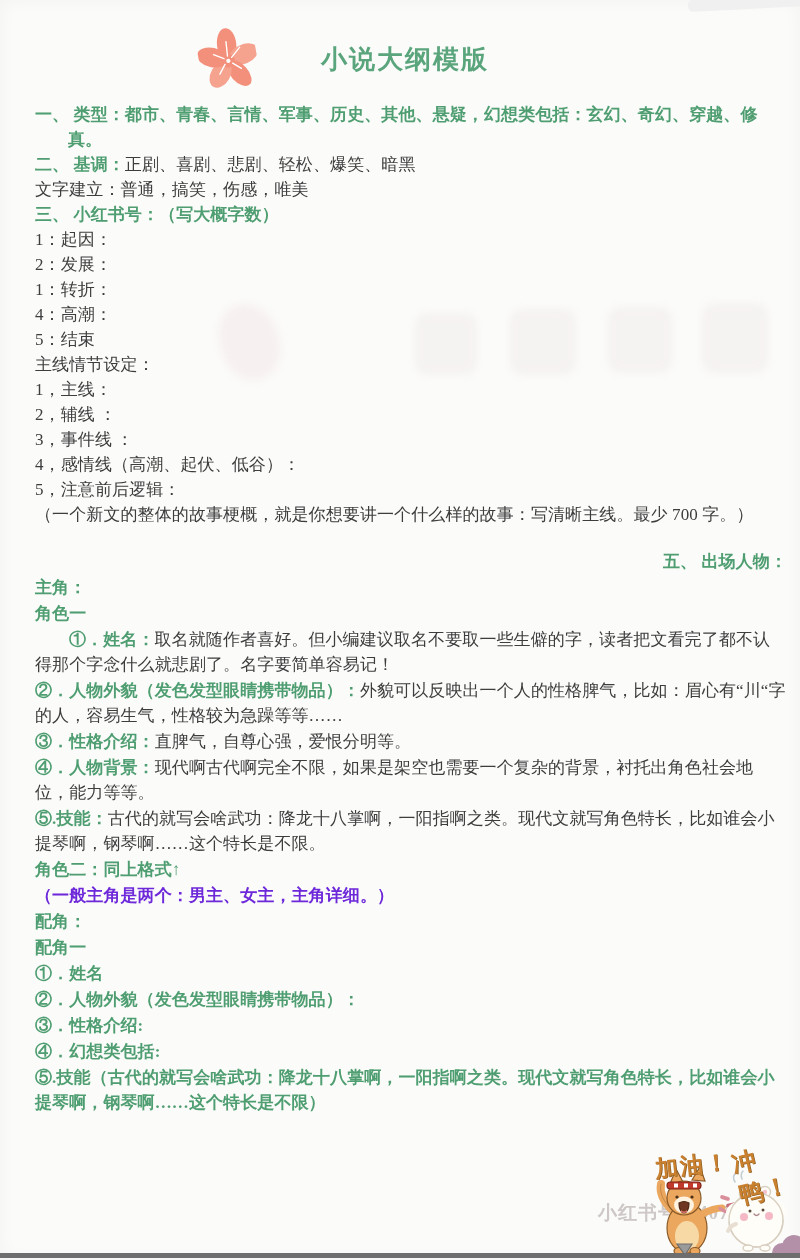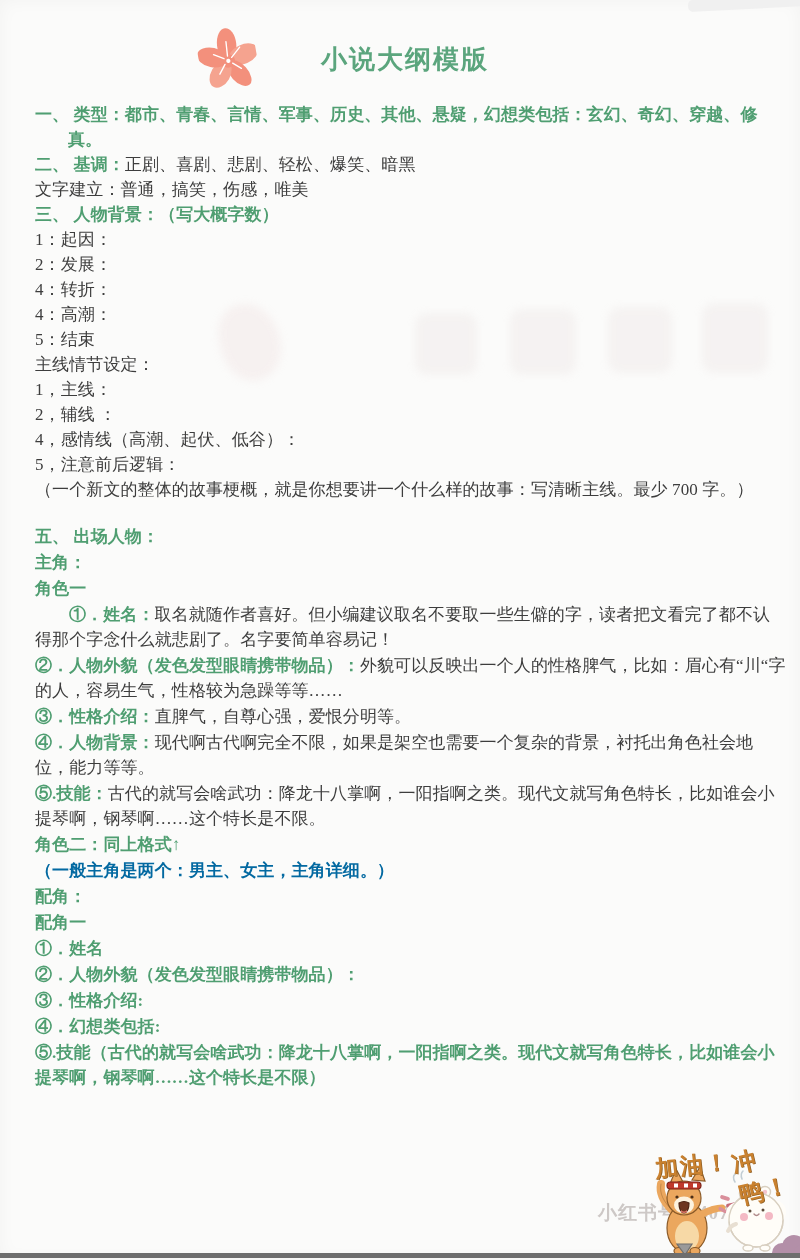--- a/index.html
+++ b/index.html
@@ -38,26 +38,26 @@
   }
   
   .doc{
     padding:0 13px 0 35px;
     font-size:17px;line-height:25px;color:#3d3d3d;
     letter-spacing:0.1px;
   }
   .doc p{margin:0;}
   .g{color:#4f9e71;}
   .b{font-weight:bold;margin-top:41px;}
-  .r{color:#0369a1;}
+  .r{color:#6d28d9;}
   .hang{padding-left:33px;text-indent:-33px;}   
   .ind{margin-left:33px;}                        
   .firstind{text-indent:34px;}                   
   .gap-lg{margin-top:27px !important;}
-  .gap-md{margin-top:22px !important;}
+  .gap-md{margin-top:22px !important;text-align:right;}
   .sec5 p{margin-bottom:1px;}
   
   .wm-id{
     position:absolute;left:598px;top:1200px;z-index:1;
     font-size:19px;letter-spacing:1px;color:#cdc8c6;font-weight:bold;
   }
   .cheer{
     position:absolute;z-index:3;font-weight:bold;color:#c9812f;
     font-size:23px;letter-spacing:2px;
     text-shadow:0.6px 0.6px 0 #8a5a20;
@@ -105,31 +105,32 @@
   </div>
 
   <div class="doc">
 
     <p class="g b hang">一、 类型：都市、青春、言情、军事、历史、其他、悬疑，幻想类包括：玄幻、奇幻、穿越、修真。</p>
 
     <p><span class="g b">二、 基调：</span><span>正剧、喜剧、悲剧、轻松、爆笑、暗黑</span></p>
 
     <p class="ind">文字建立：普通，搞笑，伤感，唯美</p>
 
-    <p class="g b">三、 人物背景：（写大概字数）</p>
+    <p class="g b">三、 小红书号：（写大概字数）</p>
 
     <p>1：起因：</p>
     <p>2：发展：</p>
-    <p>4：转折：</p>
+    <p>1：转折：</p>
     <p>4：高潮：</p>
     <p>5：结束</p>
 
     <p>主线情节设定：</p>
     <p>1，主线：</p>
     <p>2，辅线 ：</p>
+    <p>3，事件线 ：</p>
     <p>4，感情线（高潮、起伏、低谷）：</p>
     <p>5，注意前后逻辑：</p>
     <p>（一个新文的整体的故事梗概，就是你想要讲一个什么样的故事：写清晰主线。最少 700 字。）</p>
 
     <div class="sec5">
       <p class="g b gap-md">五、 出场人物：</p>
       <p class="g b ind">主角：</p>
       <p class="g b ind">角色一</p>
 
       <p class="firstind"><span class="g b">①．姓名：</span><span>取名就随作者喜好。但小编建议取名不要取一些生僻的字，读者把文看完了都不认得那个字念什么就悲剧了。名字要简单容易记！</span></p>

